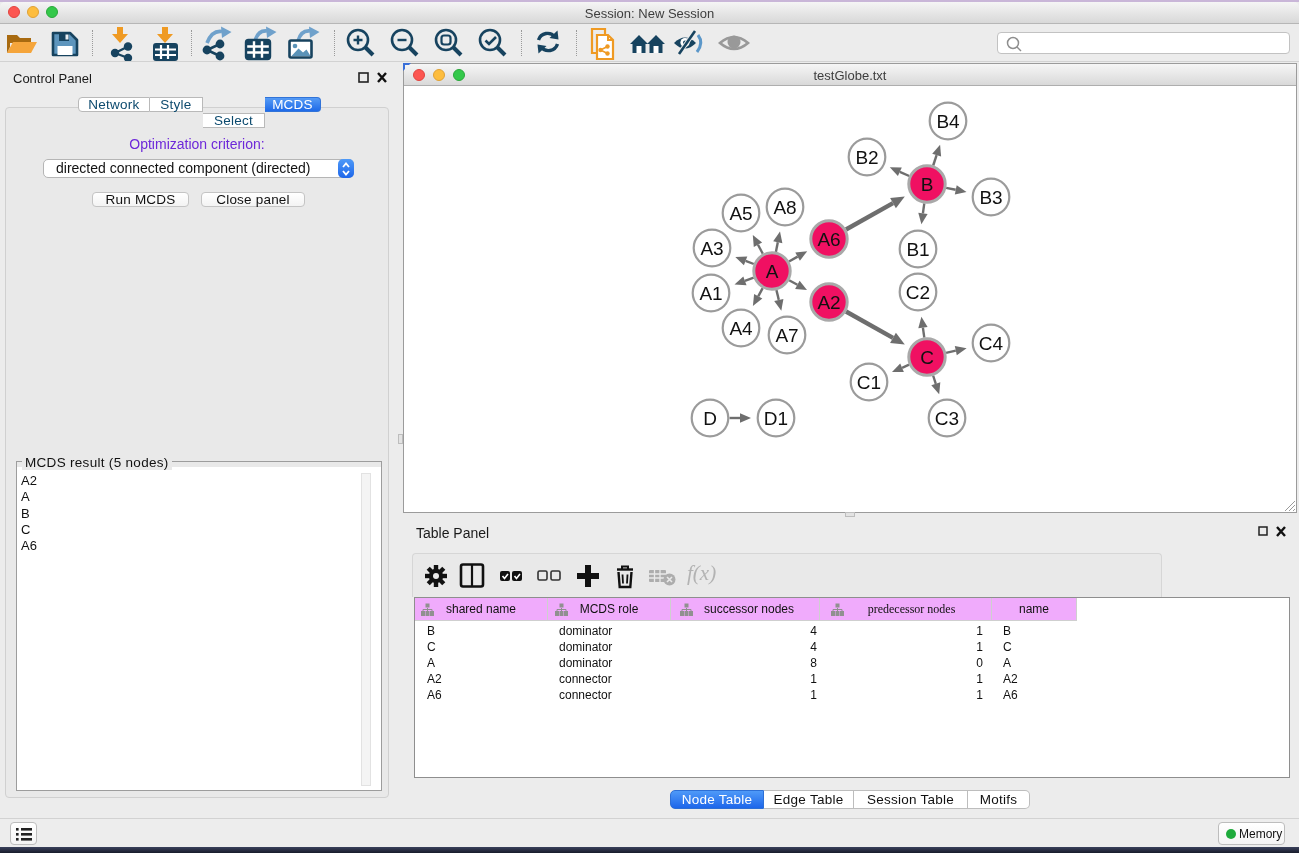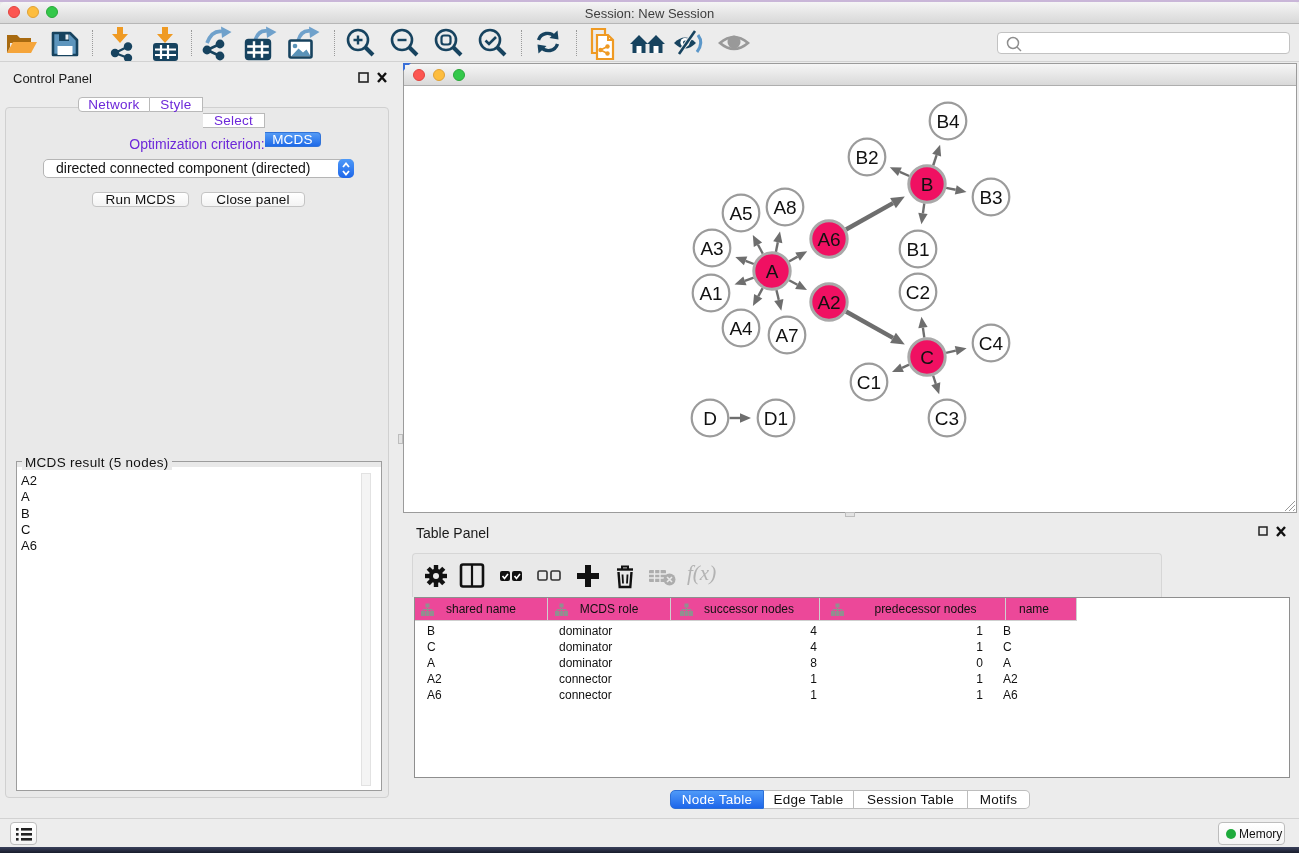--- a/index.html
+++ b/index.html
@@ -22,25 +22,25 @@
   border-left:1px dotted #9a9a9a; }
 .ticon { position:absolute; top:3px; }
 #searchbox { position:absolute; left:997px; top:8px; width:293px; height:22px; background:#fff;
   border:1px solid #c2c2c2; border-radius:4px; }
 
 
 #cp-title { left:13px; top:71px; font-size:13px; color:#1a1a1a; }
 #cp-box { left:5px; top:107px; width:384px; height:691px; background:#e9e9e9;
   border:1px solid #d0d0d0; border-radius:4px; }
 .tabbar { position:absolute; display:flex; }
-.tab { height:15px; font-size:13.5px; letter-spacing:0.25px; color:#6d28d9; background:#fff; border:1px solid #b9b9b9;
+.tab { height:15px; font-size:13.5px; letter-spacing:0.25px; color:#0c4a6e; background:#fff; border:1px solid #b9b9b9;
   border-left:none; text-align:center; line-height:14.5px; }
 .tab.first { border-left:1px solid #b9b9b9; border-radius:4px 0 0 4px; }
 .tab.last { border-radius:0 4px 4px 0; }
-.tab.sel { background:linear-gradient(#559bf5,#1e6ae8); color:#fff; border-color:#3173d8;margin-top:35px; }
+.tab.sel { background:linear-gradient(#559bf5,#1e6ae8); color:#fff; border-color:#3173d8; }
 #optlabel { left:6px; top:136px; width:382px; text-align:center; font-size:14px; color:#6d28d9; }
 #dropdown { left:43px; top:159px; width:311px; height:19px; background:#fff;
   border:1px solid #b5b5b5; border-radius:5px; font-size:14px; color:#111;
   line-height:17px; padding-left:12px; }
 #stepper { left:338px; top:159px; width:16px; height:19px; border-radius:5px;
   background:linear-gradient(#4f9af8,#1d66ea); }
 .btn { position:absolute; height:15px; background:linear-gradient(#ffffff,#f3f3f3);
   border:1px solid #c4c4c4; border-radius:4px; font-size:13.5px; letter-spacing:0.2px; color:#111;
   text-align:center; line-height:13.5px; }
 #fieldset { left:16px; top:461px; width:366px; height:330px; border:1px solid #9d9d9d; }
@@ -55,21 +55,21 @@
   border:1px solid #9b9b9b; }
 #nettitle { left:0; top:0; width:892px; height:22px;
   background:linear-gradient(#f6f6f6,#d9d9d9); border-bottom:1px solid #aeaeae; }
 #nettitle .title { width:100%; text-align:center; font-size:13px; color:#3e3e3e; margin-top:4px; }
 
 
 #tp-title { left:416px; top:525px; font-size:14px; color:#1a1a1a; }
 #tp-toolbar { left:412px; top:553px; width:750px; height:44px; background:#e9e9e9;
   border:1px solid #d6d6d6; border-bottom:none; border-radius:4px 4px 0 0; }
 #tbl { left:414px; top:597px; width:876px; height:181px; background:#fff; border:1px solid #8e8e8e; }
-#tblhead { position:absolute; left:0; top:0; height:23px; background:#ec4899;
+#tblhead { position:absolute; left:0; top:0; height:23px; background:#f0abfc;
   border-bottom:1px solid #cfcfcf; }
 .th { position:absolute; top:0; height:23px; font-size:12px; color:#111; text-align:center;
   line-height:23px; border-right:1px solid #cfcfcf; }
 .td { position:absolute; font-size:12px; color:#111; height:16px; line-height:16px; }
 .bot-tab { height:19px; font-size:13.5px; letter-spacing:0.25px; color:#111; background:#fff; border:1px solid #bdbdbd;
   border-left:none; text-align:center; line-height:18px; }
 
 
 #statusbar { left:0; top:818px; width:1299px; height:29px; background:#ededed;
   border-top:1px solid #d2d2d2; }
@@ -229,20 +229,21 @@
 <div id="fieldset" class="abs"></div>
 <div id="fslist" class="abs">A2<br>A<br>B<br>C<br>A6</div>
 <div id="fsscroll" class="abs"></div>
 <div id="fslegend" class="abs">MCDS result (5 nodes)</div>
 
 <div id="netwin" class="abs">
   <div id="nettitle" class="abs">
     <div class="light" style="left:9px;top:5px;background:#fc5651;border:0.5px solid #e1443f;"></div>
     <div class="light" style="left:29px;top:5px;background:#fdbd3e;border:0.5px solid #e0a135;"></div>
     <div class="light" style="left:49px;top:5px;background:#34c84a;border:0.5px solid #2aa83b;"></div>
+    <div class="title">testGlobe.txt</div>
   </div>
   <svg class="abs" style="left:0;top:23px" width="892" height="425" font-family="Liberation Sans, sans-serif">
 <line x1="349.7" y1="190.6" x2="340.9" y2="193.8" stroke="#6e6e6e" stroke-width="2.4"></line>
 <polygon points="330.5,197.5 339.3,189.4 342.5,198.2" fill="#6e6e6e"></polygon>
 <line x1="349.8" y1="177.0" x2="341.6" y2="173.9" stroke="#6e6e6e" stroke-width="2.4"></line>
 <polygon points="331.3,169.9 343.3,169.5 339.9,178.3" fill="#6e6e6e"></polygon>
 <line x1="358.7" y1="201.1" x2="354.2" y2="209.4" stroke="#6e6e6e" stroke-width="2.4"></line>
 <polygon points="348.9,219.0 350.1,207.1 358.3,211.6" fill="#6e6e6e"></polygon>
 <line x1="358.8" y1="166.8" x2="354.0" y2="157.7" stroke="#6e6e6e" stroke-width="2.4"></line>
 <polygon points="348.8,148.0 358.1,155.5 349.8,160.0" fill="#6e6e6e"></polygon>
@@ -418,21 +419,21 @@
       </svg>
       <svg style="position:absolute;left:416px;top:5px" width="14" height="14">
         <rect x="4.5" y="0.5" width="4" height="4" fill="#909090"></rect>
 <rect x="0" y="8" width="4" height="5" fill="#909090"></rect>
 <rect x="4.5" y="8" width="4" height="5" fill="#909090"></rect>
 <rect x="9" y="8" width="4" height="5" fill="#909090"></rect>
 <path d="M6.5 5 v3 M2 8 v-1.5 h9 v1.5" fill="none" stroke="#909090" stroke-width="1"></path>
       </svg>
     <div class="th" style="left:133px;width:123px;">MCDS role</div>
     <div class="th" style="left:256px;width:149px;padding-left:8px;">successor nodes</div>
-    <div class="th" style="left:419px;width:172px;padding-left:12px;">predecessor nodes</div>
+    <div class="th" style="left:405px;width:172px;padding-left:12px;font-family:Liberation Serif, serif;">predecessor nodes</div>
     <div class="th" style="left:577px;width:85px;">name</div>
   </div>
 <div class="td" style="left:12px;top:25px;width:100px;">B</div>
 <div class="td" style="left:144px;top:25px;width:100px;">dominator</div>
 <div class="td" style="left:256px;top:25px;width:146px;text-align:right;">4</div>
 <div class="td" style="left:405px;top:25px;width:163px;text-align:right;">1</div>
 <div class="td" style="left:588px;top:25px;width:80px;">B</div>
 <div class="td" style="left:12px;top:41px;width:100px;">C</div>
 <div class="td" style="left:144px;top:41px;width:100px;">dominator</div>
 <div class="td" style="left:256px;top:41px;width:146px;text-align:right;">4</div>

